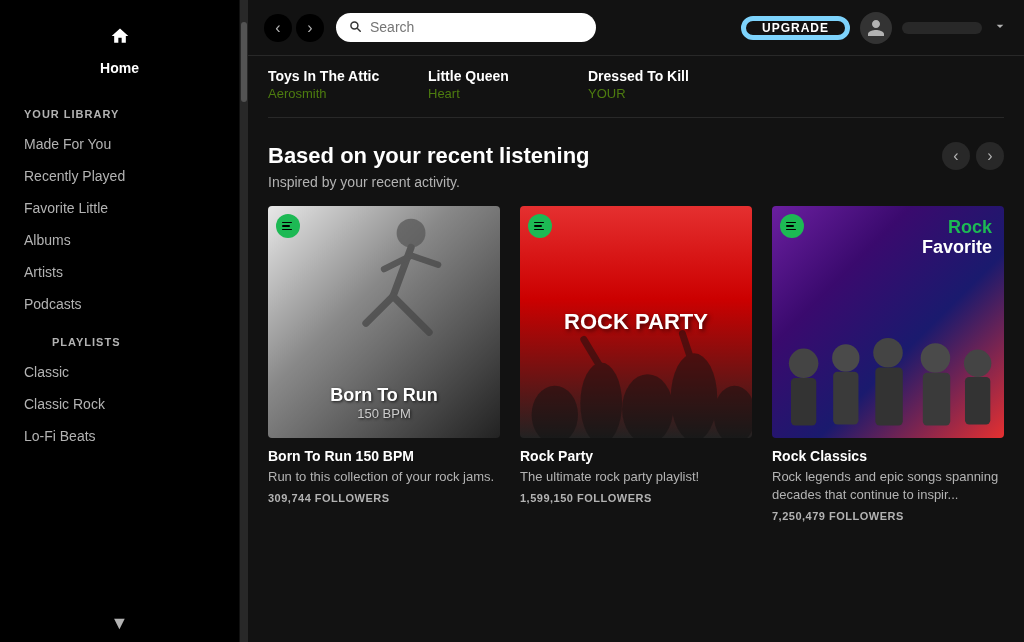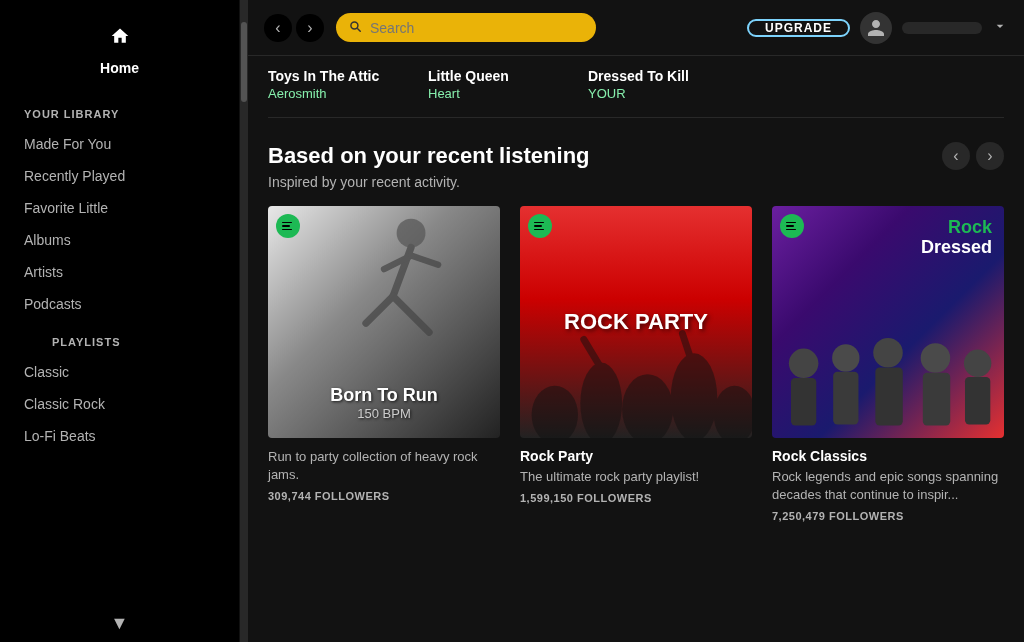--- a/index.html
+++ b/index.html
@@ -158,24 +158,24 @@
       font-size: 16px;
       display: flex;
       align-items: center;
       justify-content: center;
       cursor: pointer;
     }
 
     .search-bar {
       flex: 1;
       max-width: 260px;
-      background: #eab308;
+      background: #ffffff;
       border-radius: 20px;
       display: flex;
-      align-items: center;
+      align-items: flex-start;
       padding: 6px 12px;
       gap: 8px;
     }
     .search-icon-svg {
       color: #333;
       font-size: 14px;
     }
     .search-input {
       background: transparent;
       border: none;
@@ -187,21 +187,21 @@
 
     .topbar-right {
       display: flex;
       align-items: center;
       gap: 10px;
       margin-left: auto;
     }
 
     .upgrade-btn {
       background: transparent;
-      border: 2px solid #7dd3fc;
+      border: 5px solid #7dd3fc;
       color: #fff;
       border-radius: 20px;
       padding: 0 16px;
       font-size: 12px;
       font-weight: 700;
       cursor: pointer;
       letter-spacing: 1px;
     }
 
     .user-avatar {
@@ -255,21 +255,21 @@
       flex-direction: column;
       min-width: 140px;
     }
     .album-title {
       font-size: 14px;
       font-weight: 600;
       color: #fff;
     }
     .album-artist {
       font-size: 13px;
-      color: #86efac;
+      color: #4d7c0f;
       margin-top: 2px;
     }
 
     
     .section {
       margin-top: 24px;
     }
     .section-header {
       display: flex;
       align-items: center;
@@ -592,21 +592,22 @@
                   <div class="spotify-line"></div>
                   <div class="spotify-line"></div>
                 </div>
               </div>
               <div class="born-to-run-text">
                 <div>Born To Run</div>
                 <div class="born-to-run-bpm">150 BPM</div>
               </div>
             </div>
           </div>
-          <div class="card-desc">Run to party collection of heavy rock jams.</div>
+          <div class="card-name">Born To Run 150 BPM</div>
+          <div class="card-desc">Run to this collection of your rock jams.</div>
           <div class="card-followers">309,744 FOLLOWERS</div>
         </div>
 
         <div class="card">
           <div class="card-image">
             <div class="card-img-rock-party">
               <div class="spotify-dot">
                 <div class="spotify-dot-inner">
                   <div class="spotify-line"></div>
                   <div class="spotify-line"></div>
@@ -650,21 +651,21 @@
                 <rect x="58" y="68" width="24" height="50" rx="4" fill="#3a3a3a"></rect>
                 <ellipse cx="110" cy="50" rx="14" ry="14" fill="#444"></ellipse>
                 <rect x="98" y="64" width="26" height="55" rx="4" fill="#333"></rect>
                 <ellipse cx="155" cy="55" rx="14" ry="14" fill="#4a4a4a"></ellipse>
                 <rect x="143" y="69" width="26" height="50" rx="4" fill="#3a3a3a"></rect>
                 <ellipse cx="195" cy="60" rx="13" ry="13" fill="#444"></ellipse>
                 <rect x="183" y="73" width="24" height="45" rx="4" fill="#333"></rect>
               </svg>
               <div class="rock-classics-text">
                 <div>Rock</div>
-                <div class="rock-classics-word2">Dressed</div>
+                <div class="rock-classics-word2">Favorite</div>
               </div>
             </div>
           </div>
           <div class="card-name">Rock Classics</div>
           <div class="card-desc">Rock legends and epic songs spanning decades that continue to inspir...</div>
           <div class="card-followers">7,250,479 FOLLOWERS</div>
         </div>
       </div>
     </div>
   </div>

